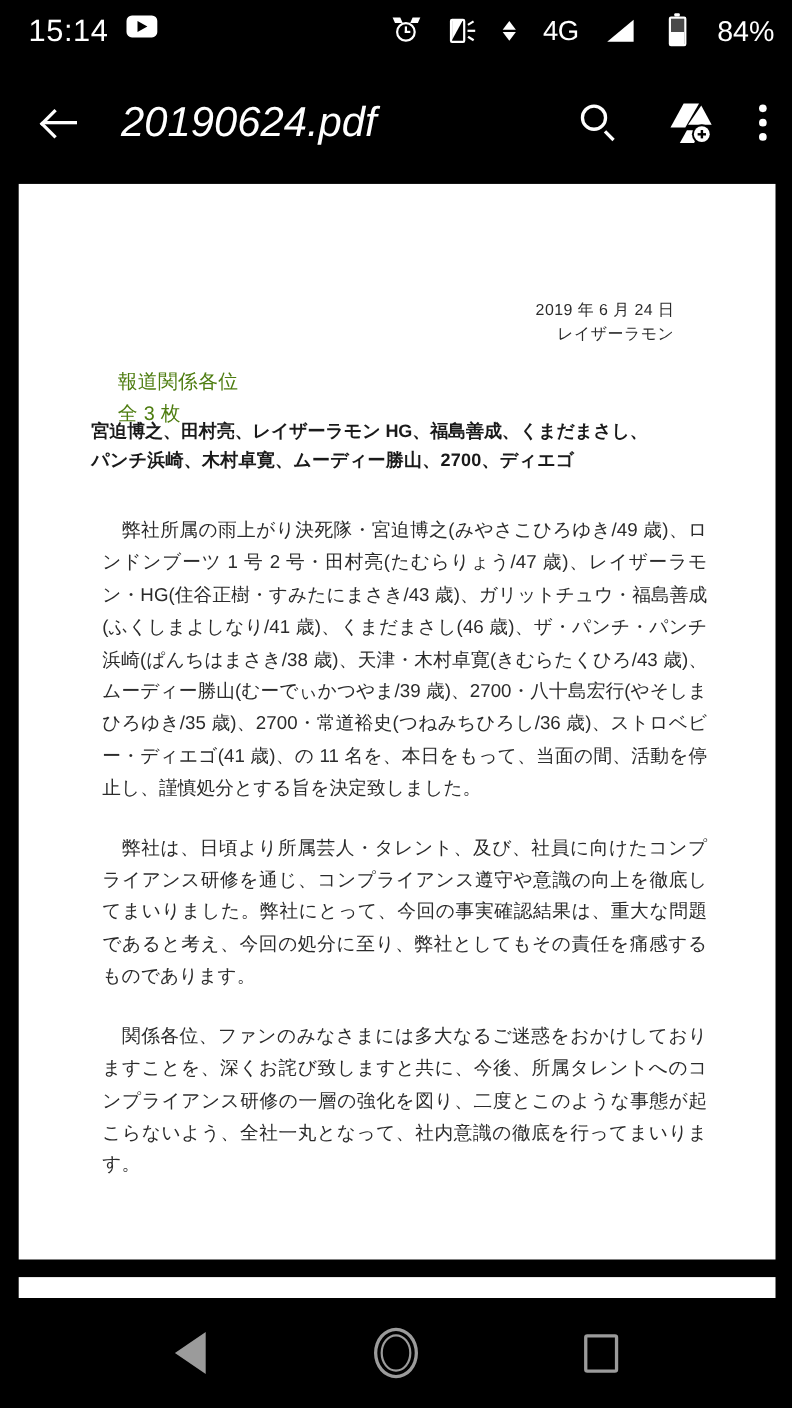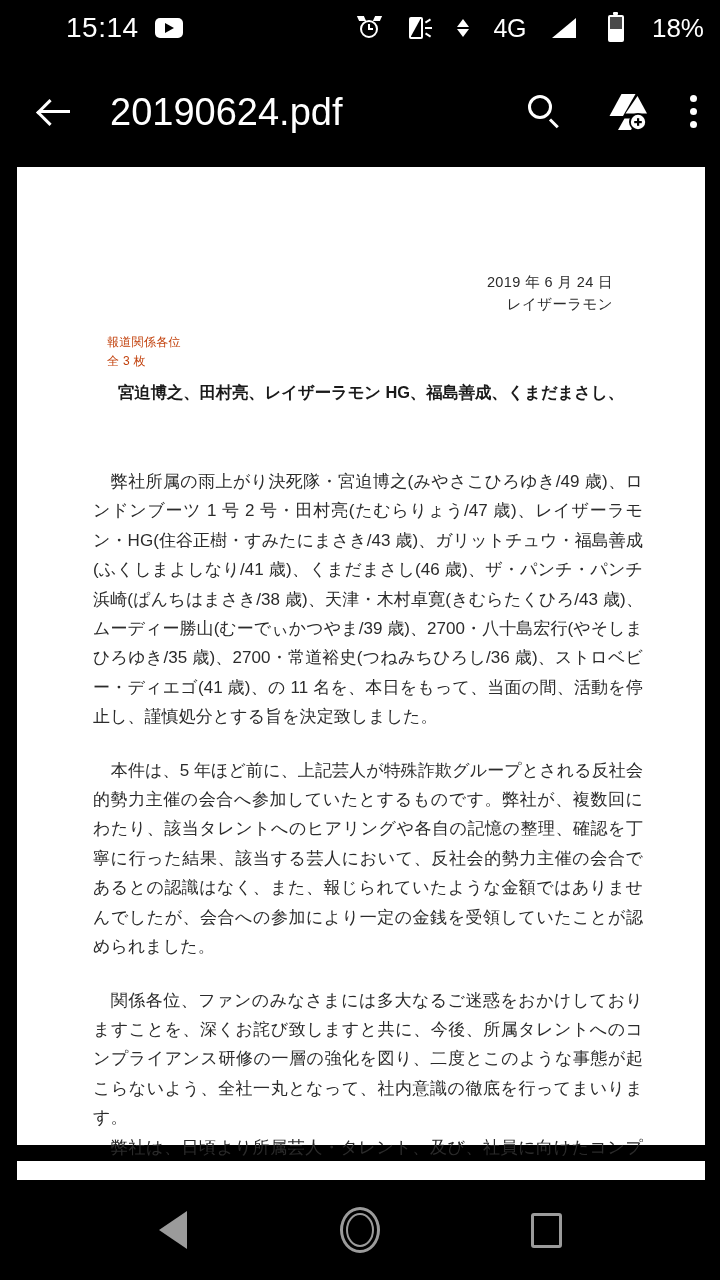--- a/index.html
+++ b/index.html
@@ -22,23 +22,22 @@
     width: 720px;
     height: 56px;
     background: #000;
     display: flex;
     align-items: center;
     box-sizing: border-box;
     padding: 0 16px 0 26px;
   }
   .status-left {
     display: flex;
-    align-items: center;
+    align-items: flex-start;
     gap: 16px;
-    margin-left: 40px;
   }
   .status-clock {
     color: #ffffff;
     font-size: 28px;
     font-weight: 400;
     letter-spacing: 0.5px;
     line-height: 1;
   }
   .yt-icon {
     width: 28px;
@@ -180,20 +179,21 @@
   .app-bar {
     position: absolute;
     top: 56px; left: 0;
     width: 720px;
     height: 111px;
     background: #000;
     display: flex;
     align-items: center;
     box-sizing: border-box;
     padding: 0 22px 0 30px;
+    font-style: italic;
   }
   .back-arrow {
     width: 48px; height: 48px;
     position: relative;
     flex: 0 0 auto;
   }
   .back-arrow::before {
     content: "";
     position: absolute;
     left: 10px; top: 22px;
@@ -299,31 +299,31 @@
     text-align: right;
     font-size: 14.5px;
     line-height: 1.55;
     color: #2b2b2b;
     letter-spacing: 0.4px;
   }
   .doc-addressee {
     position: absolute;
     left: 90px;
     top: 166px;
-    font-size: 12px;
+    font-size: 18px;
     line-height: 1.6;
-    color: #c2410c;
+    color: #4d7c0f;
     letter-spacing: 0.3px;
   }
   .doc-title {
     position: absolute;
     left: 66px;
     right: 46px;
     top: 212px;
-    text-align: center;
+    text-align: left;
     font-size: 16.4px;
     font-weight: bold;
     line-height: 1.62;
     color: #1a1a1a;
     letter-spacing: 0.2px;
   }
   .doc-title .t-line { display: block; white-space: nowrap; }
   .doc-title .t-line-1 { letter-spacing: -0.1px; }
 
   .doc-paras {
@@ -424,21 +424,21 @@
         <span class="ray r2"></span>
         <span class="ray r3"></span>
     </div>
     <div class="data-arrows">
       <span class="up"></span>
         <span class="down"></span>
     </div>
     <div class="net-type">4G</div>
     <div class="signal-icon"></div>
     <div class="battery-icon"></div>
-    <div class="battery-pct">18%</div>
+    <div class="battery-pct">84%</div>
   </div>
 </div>
 
 <div class="app-bar">
   <div class="back-arrow"></div>
   <div class="app-title">20190624.pdf</div>
   <div class="app-bar-spacer"></div>
   <div class="appbar-actions">
     <div class="search-icon"></div>
     <div class="drive-add-icon">
@@ -470,27 +470,27 @@
         <div>レイザーラモン</div>
       </div>
 
       <div class="doc-addressee">
         <div>報道関係各位</div>
         <div>全 3 枚</div>
       </div>
 
       <div class="doc-title">
         <span class="t-line t-line-1">宮迫博之、田村亮、レイザーラモン HG、福島善成、くまだまさし、</span>
+        <span class="t-line">パンチ浜崎、木村卓寛、ムーディー勝山、2700、ディエゴ</span>
       </div>
 
       <div class="doc-paras">
         <p class="doc-para">弊社所属の雨上がり決死隊・宮迫博之(みやさこひろゆき/49 歳)、ロンドンブーツ 1 号 2 号・田村亮(たむらりょう/47 歳)、レイザーラモン・HG(住谷正樹・すみたにまさき/43 歳)、ガリットチュウ・福島善成(ふくしまよしなり/41 歳)、くまだまさし(46 歳)、ザ・パンチ・パンチ浜崎(ぱんちはまさき/38 歳)、天津・木村卓寛(きむらたくひろ/43 歳)、ムーディー勝山(むーでぃかつやま/39 歳)、2700・八十島宏行(やそしまひろゆき/35 歳)、2700・常道裕史(つねみちひろし/36 歳)、ストロベビー・ディエゴ(41 歳)、の 11 名を、本日をもって、当面の間、活動を停止し、謹慎処分とする旨を決定致しました。</p>
-        <p class="doc-para">本件は、5 年ほど前に、上記芸人が特殊詐欺グループとされる反社会的勢力主催の会合へ参加していたとするものです。弊社が、複数回にわたり、該当タレントへのヒアリングや各自の記憶の整理、確認を丁寧に行った結果、該当する芸人において、反社会的勢力主催の会合であるとの認識はなく、また、報じられていたような金額ではありませんでしたが、会合への参加により一定の金銭を受領していたことが認められました。</p>
+        <p class="doc-para">弊社は、日頃より所属芸人・タレント、及び、社員に向けたコンプライアンス研修を通じ、コンプライアンス遵守や意識の向上を徹底してまいりました。弊社にとって、今回の事実確認結果は、重大な問題であると考え、今回の処分に至り、弊社としてもその責任を痛感するものであります。</p>
         <p class="doc-para last">関係各位、ファンのみなさまには多大なるご迷惑をおかけしておりますことを、深くお詫び致しますと共に、今後、所属タレントへのコンプライアンス研修の一層の強化を図り、二度とこのような事態が起こらないよう、全社一丸となって、社内意識の徹底を行ってまいります。</p>
-        <p class="doc-para">弊社は、日頃より所属芸人・タレント、及び、社員に向けたコンプライアンス研修を通じ、コンプライアンス遵守や意識の向上を徹底してまいりました。弊社にとって、今回の事実確認結果は、重大な問題であると考え、今回の処分に至り、弊社としてもその責任を痛感するものであります。</p>
       </div>
 
     </div>
   </div>
 
   <div class="pdf-page pdf-page-2"></div>
 
 </div>
 
 <div class="nav-bar">

